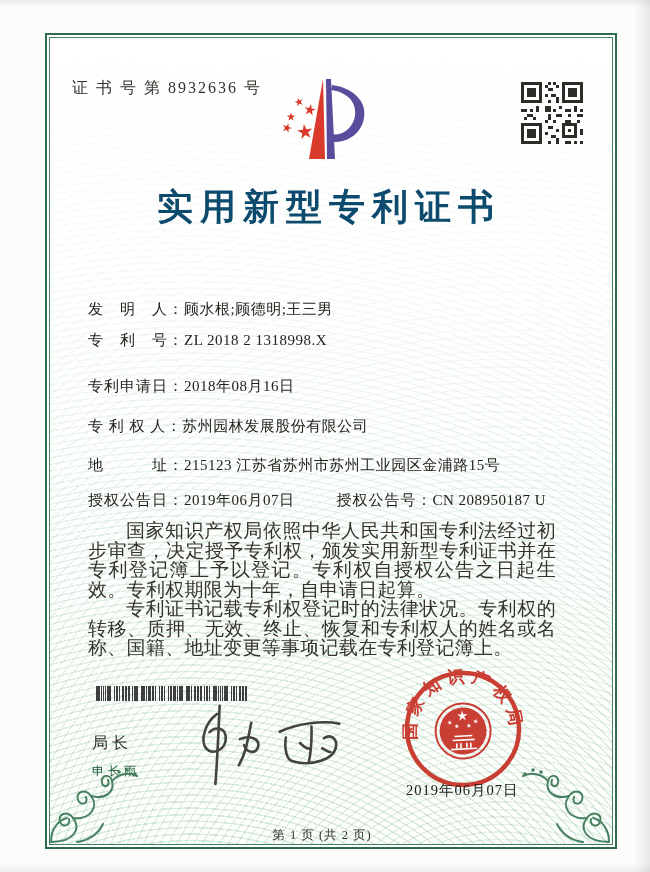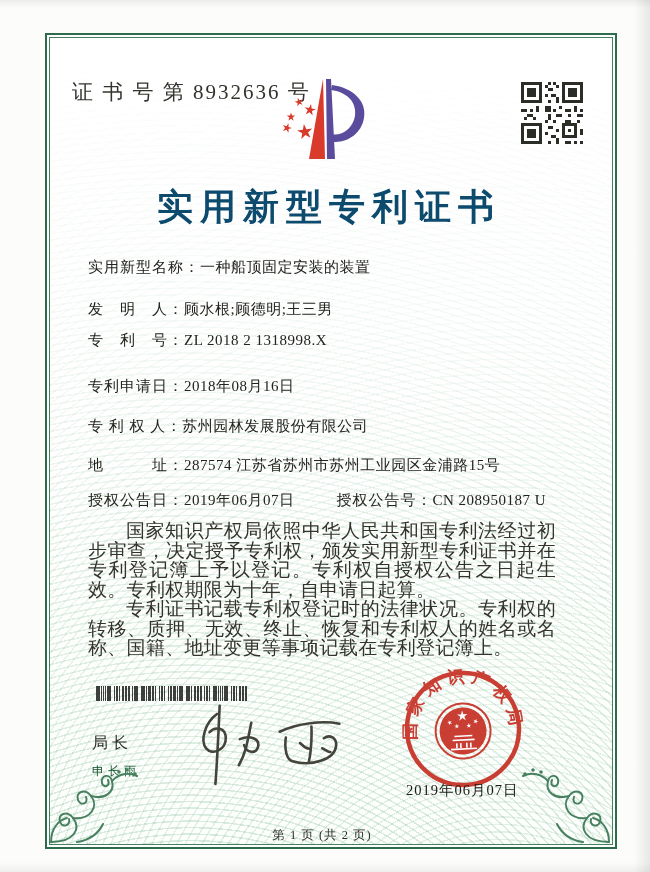--- a/index.html
+++ b/index.html
@@ -22,21 +22,21 @@
   .frame-outer{position:absolute;left:45px;top:33px;width:568px;height:812px;
     border:2px solid #2d6b4d;background:#ffffff;}
   .frame-inner{position:absolute;left:2px;top:2px;right:2px;bottom:2px;
     border:1px solid #46815f;
     background:
       linear-gradient(180deg,rgba(255,255,255,1) 0%,rgba(255,255,255,0.75) 35%,rgba(255,255,255,0.25) 70%,rgba(255,255,255,0) 100%),
       repeating-radial-gradient(circle at 25% 140%,rgba(126,182,144,0.28) 0 1.5px,rgba(255,255,255,0) 1.5px 6.5px),
       repeating-radial-gradient(circle at 80% 120%,rgba(126,182,144,0.20) 0 1.5px,rgba(255,255,255,0) 1.5px 7.5px),
       #fdfffd;}
 
-  .cert-no{position:absolute;left:72px;top:78px;font-size:21px;letter-spacing:2px;color:#33332d;}
+  .cert-no{position:absolute;left:72px;top:78px;font-size:16px;letter-spacing:2px;color:#33332d;}
 
   .logo{position:absolute;left:279px;top:74px;width:92px;height:90px;}
 
   .qr{position:absolute;left:521px;top:82px;width:62px;height:62px;}
 
   .title{position:absolute;left:45px;top:183px;width:568px;text-align:center;
     font-size:36px;font-weight:600;letter-spacing:7px;color:#0c4a6e;}
   .frow{position:absolute;left:88px;white-space:nowrap;font-size:15px;color:#23231e;letter-spacing:0.5px;}
   .frow .lab{letter-spacing:1px;}
   .r1{top:258px}.r2{top:300px}.r3{top:331px}.r4{top:377px}
@@ -157,37 +157,34 @@
         <rect x="60" y="48" width="3" height="6"></rect>
           <rect x="60" y="60" width="3" height="3"></rect>
         <rect x="45" y="60" width="6" height="3"></rect>
           <rect x="54" y="60" width="3" height="3"></rect>
       </g>
     </svg>
   </div>
 
   <div class="title">实用新型专利证书</div>
 
-  <div class="frow r1">
-    <span class="lab">实用新型名称：</span><span>一种船顶固定安装的装置</span>
-  </div>
   <div class="frow r2">
     <span class="lab">发　明　人：</span><span>顾水根;顾德明;王三男</span>
   </div>
   <div class="frow r3">
     <span class="lab">专　利　号：</span><span>ZL 2018 2 1318998.X</span>
   </div>
   <div class="frow r4">
     <span class="lab">专利申请日：</span><span>2018年08月16日</span>
   </div>
   <div class="frow r5">
     <span class="lab">专 利 权 人：</span><span>苏州园林发展股份有限公司</span>
   </div>
   <div class="frow r6">
-    <span class="lab">地　　　址：</span><span>287574 江苏省苏州市苏州工业园区金浦路15号</span>
+    <span class="lab">地　　　址：</span><span>215123 江苏省苏州市苏州工业园区金浦路15号</span>
   </div>
   <div class="frow r7">
     <span class="lab">授权公告日：</span><span>2019年06月07日</span><span class="pair2 lab">授权公告号：</span><span>CN 208950187 U</span>
   </div>
 
   <div class="legal">
     <p>国家知识产权局依照中华人民共和国专利法经过初步审查，决定授予专利权，颁发实用新型专利证书并在专利登记簿上予以登记。专利权自授权公告之日起生效。专利权期限为十年，自申请日起算。</p>
     <p>专利证书记载专利权登记时的法律状况。专利权的转移、质押、无效、终止、恢复和专利权人的姓名或名称、国籍、地址变更等事项记载在专利登记簿上。</p>
   </div>
 

